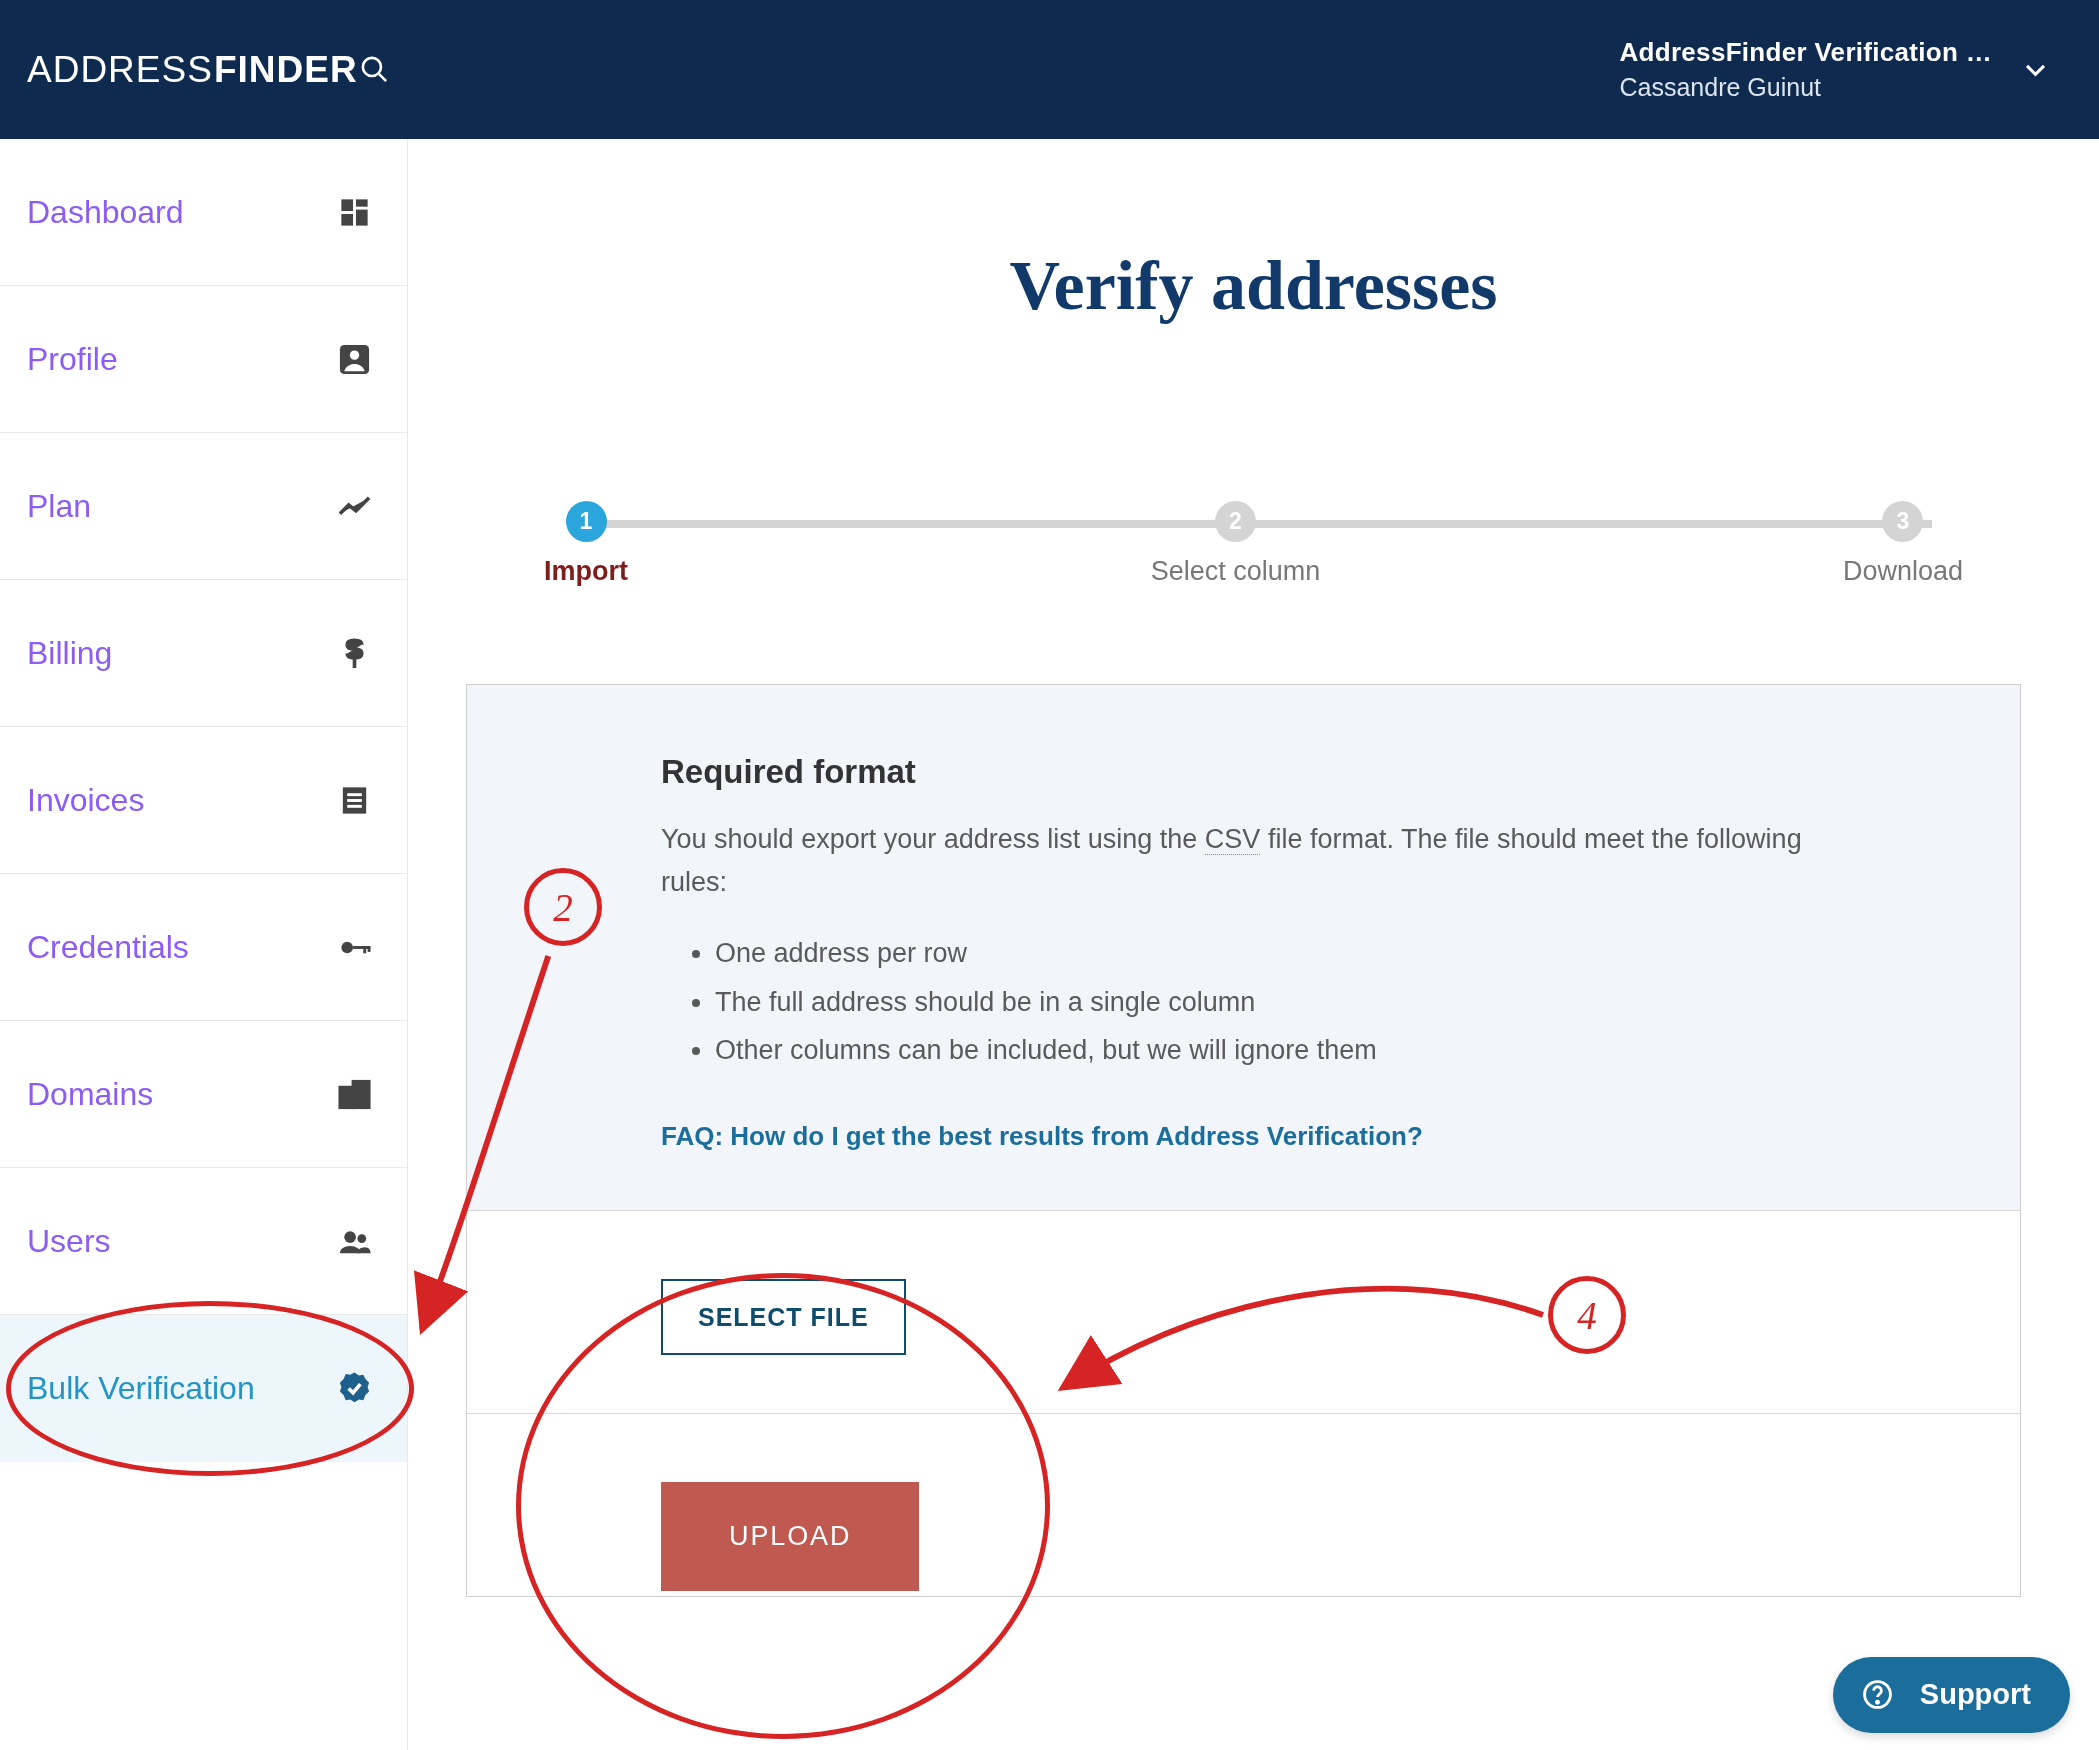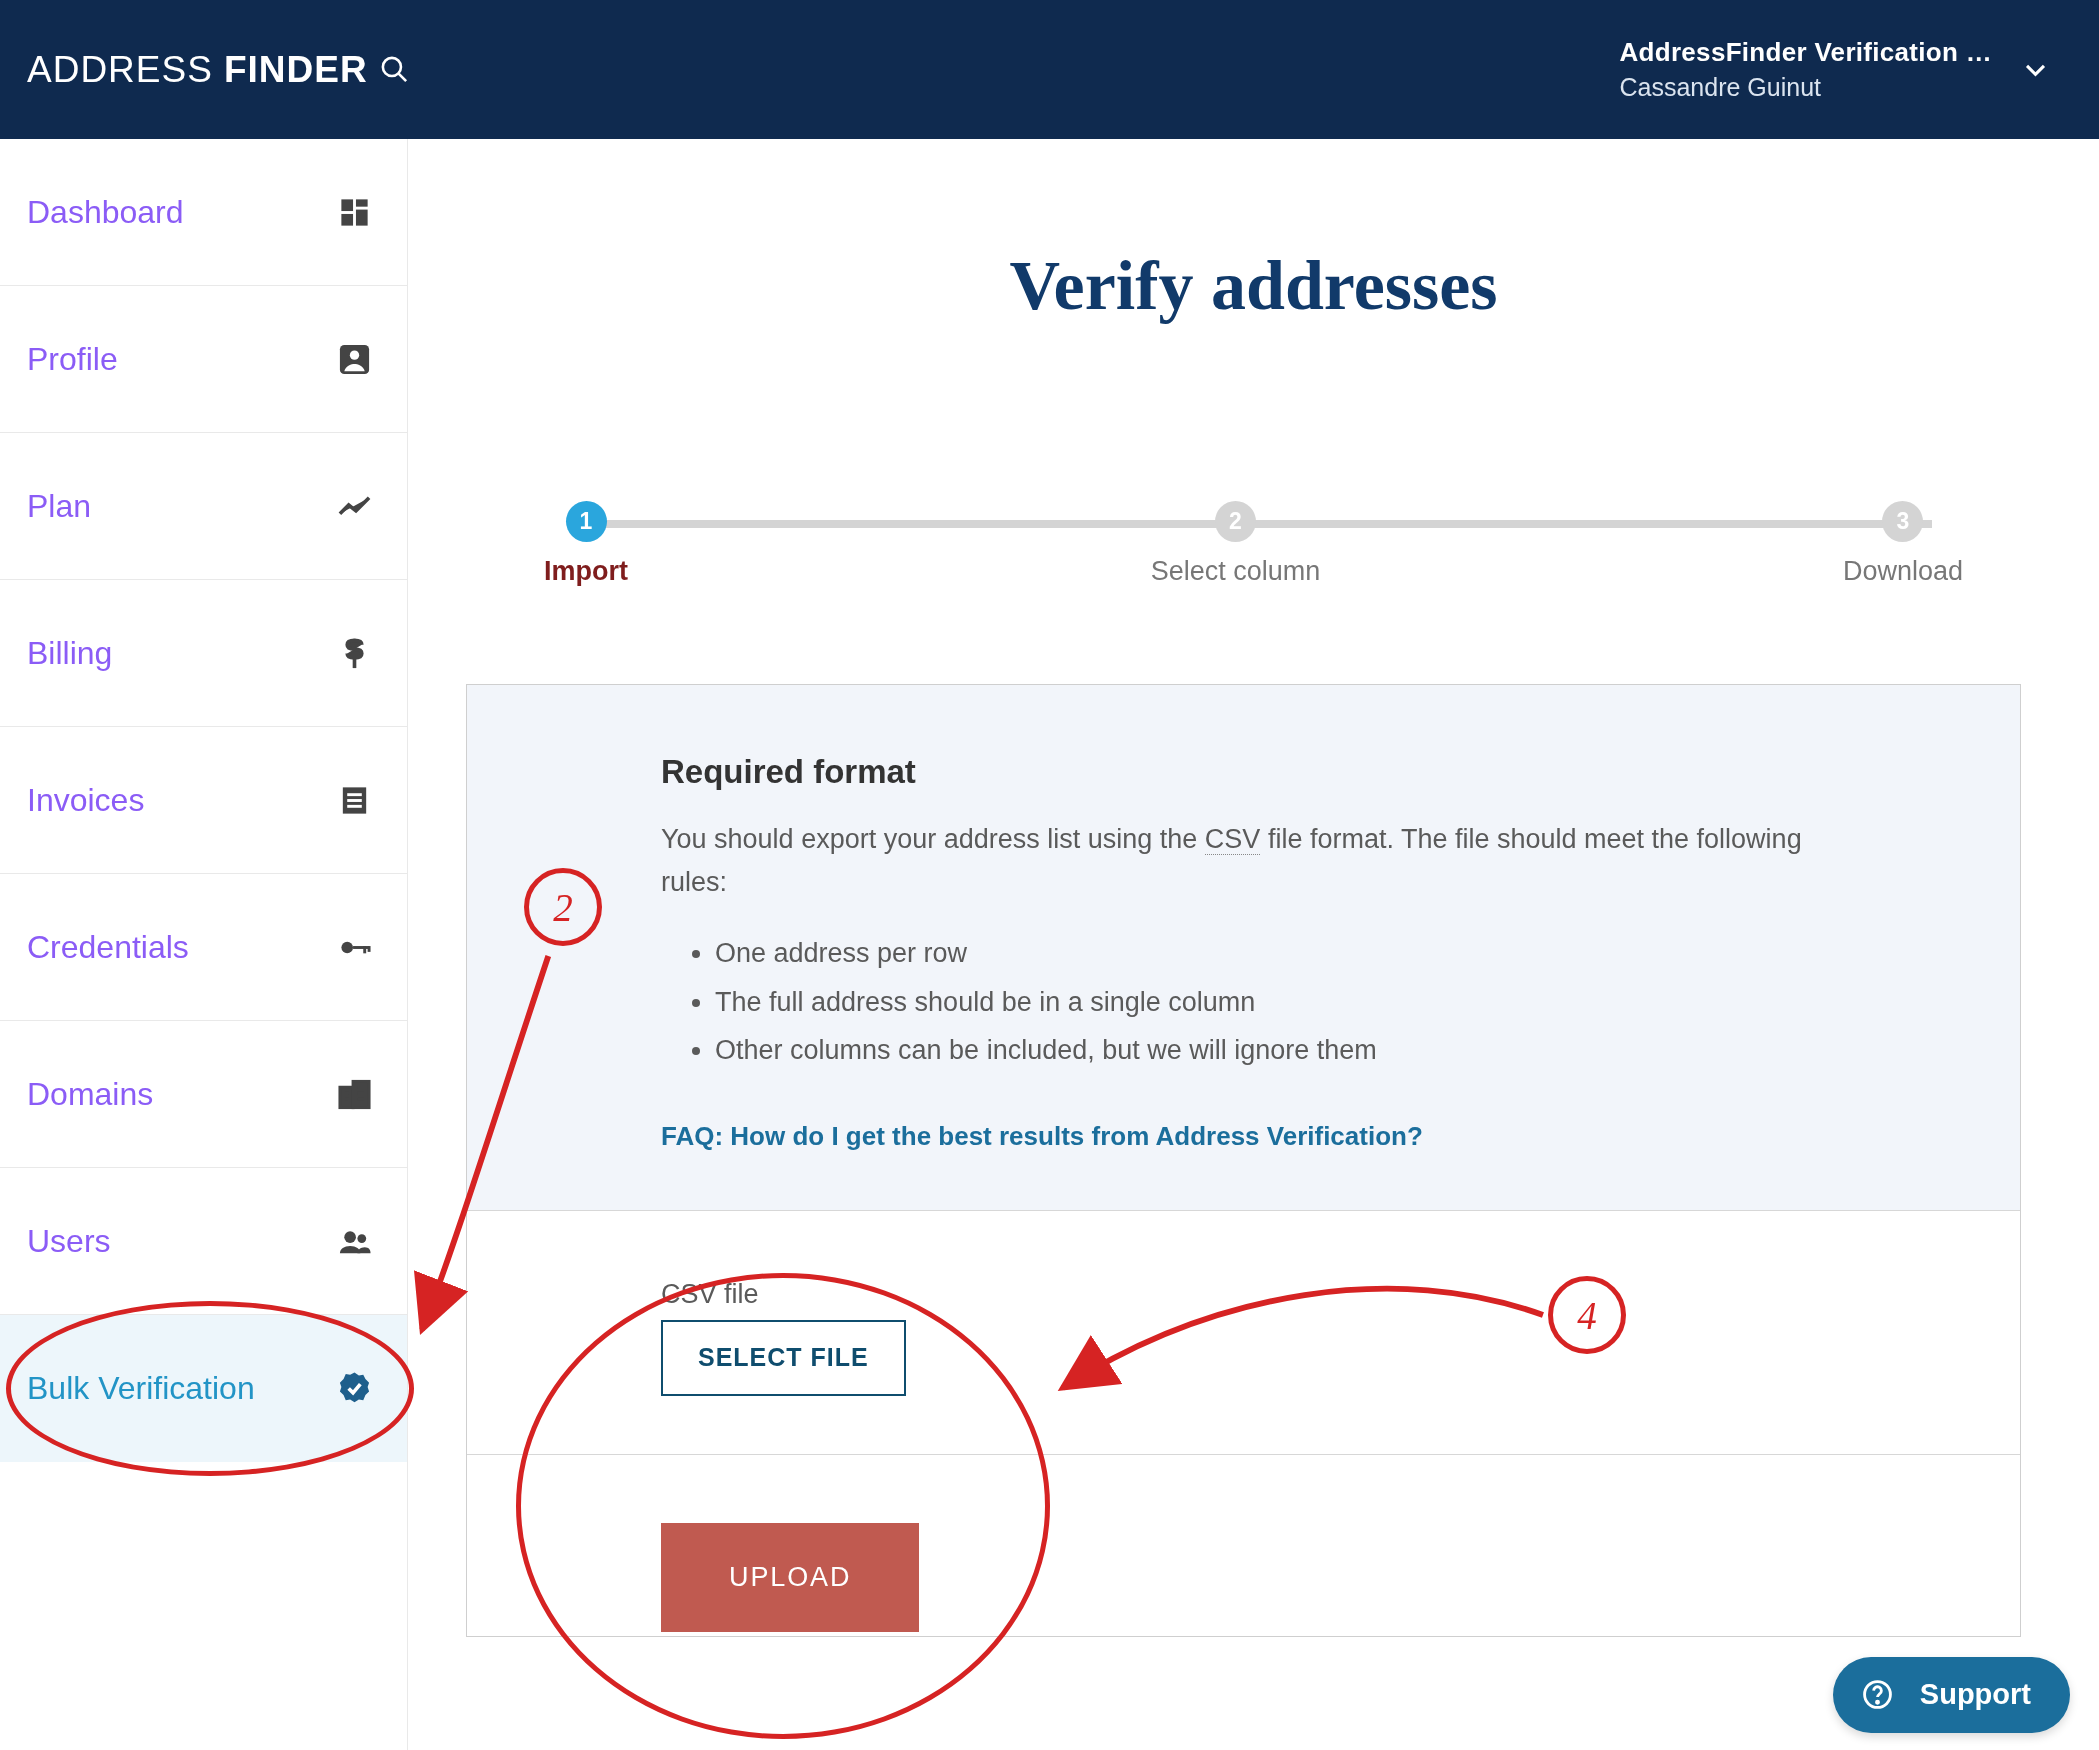--- a/index.html
+++ b/index.html
@@ -16,21 +16,21 @@
     padding: 0 49px 0 27px;
     position: relative;
   }
   .logo {
     font-size: 37px;
     font-weight: 300;
     letter-spacing: 1px;
     color: #fff;
     display: flex;
     align-items: center;
-    gap: 11px;
+    gap: 1px;
   }
   .logo .thin { font-weight: 200; }
   .logo .bold { font-weight: 600; }
   .header-right {
     margin-left: auto;
     display: flex;
     align-items: center;
     gap: 29px;
   }
   .header-account { text-align: left; }
@@ -349,21 +349,20 @@
         </p>
         <ul class="rules">
           <li>One address per row</li>
           <li>The full address should be in a single column</li>
           <li>Other columns can be included, but we will ignore them</li>
         </ul>
         <a class="faq-link">FAQ: How do I get the best results from Address Verification?</a>
       </div>
 
       <div class="panel-section">
-        <div class="field-label">CSV file</div>
         <button class="select-file-btn">SELECT FILE</button>
       </div>
 
       <div class="panel-section upload-row">
         <button class="upload-btn">UPLOAD</button>
       </div>
 
     </div>
   </div>
 </div>

